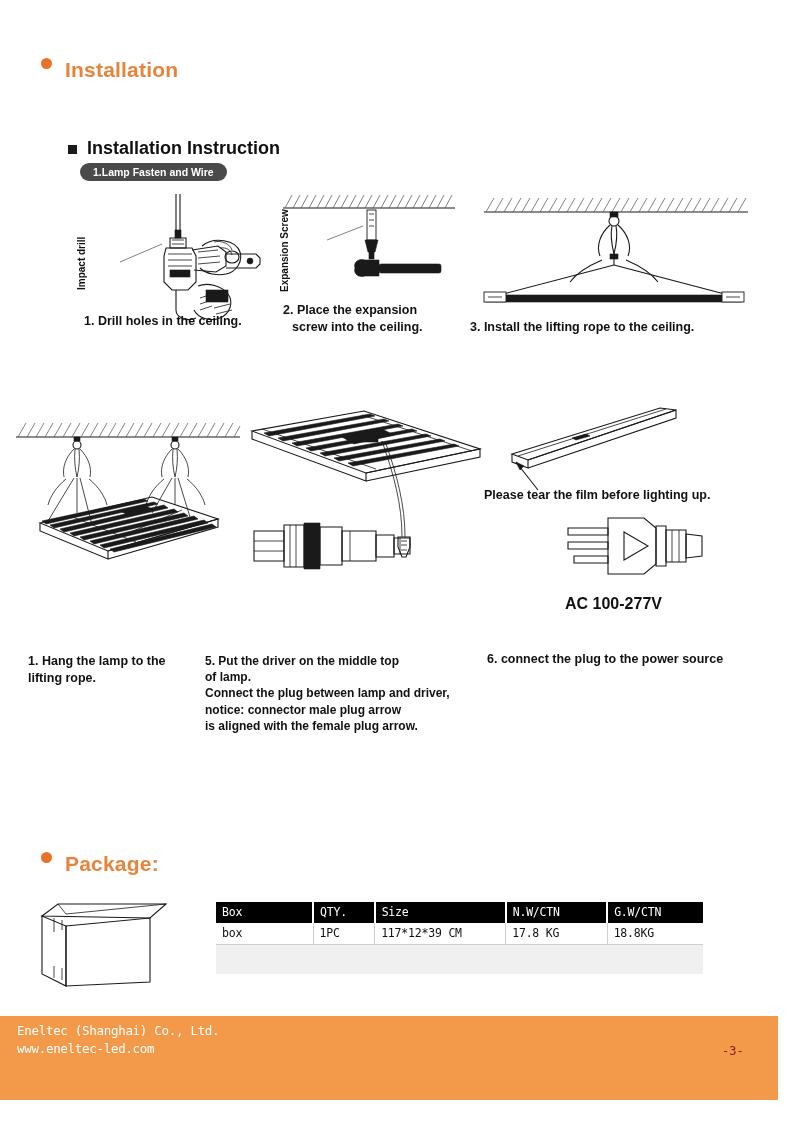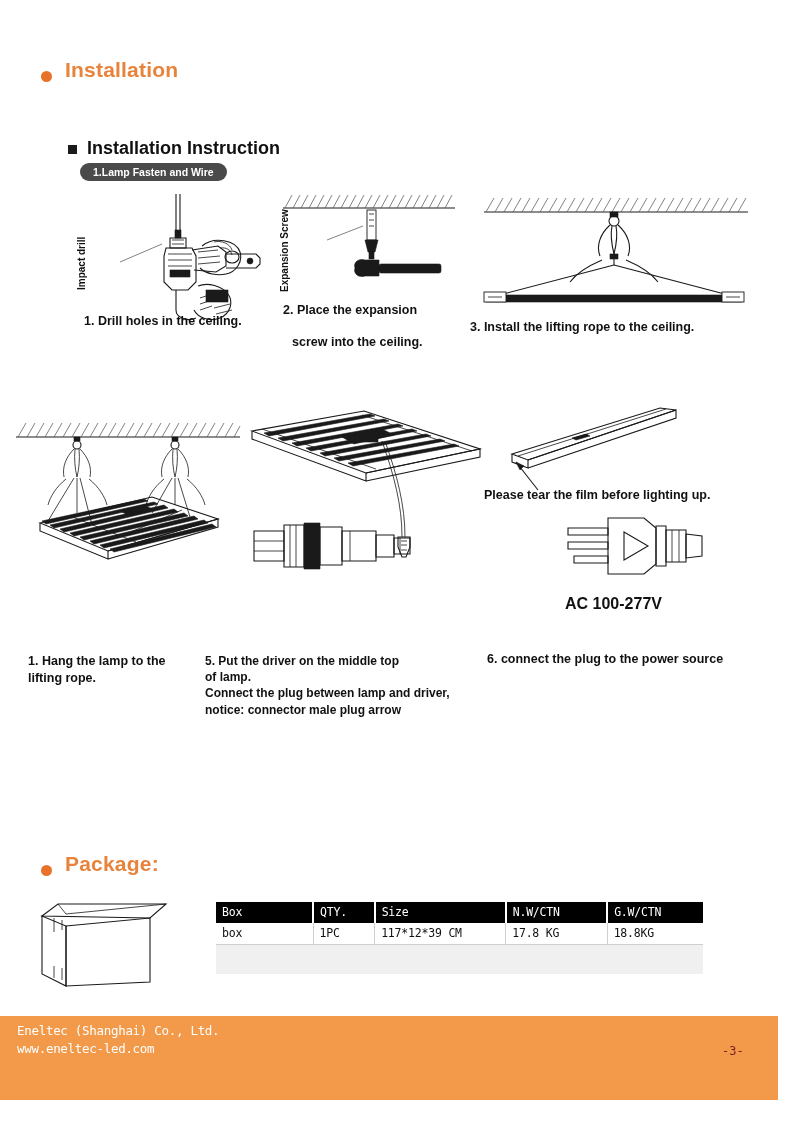--- a/index.html
+++ b/index.html
@@ -13,21 +13,21 @@
     position: relative;
     overflow: hidden;
     font-family: "Liberation Sans", sans-serif;
     color: #1a1a1a;
   }
 
   
   .section-head {
     position: absolute;
     display: flex;
-    align-items: flex-end;
+    align-items: flex-start;
     gap: 13px;
   }
   .bullet-dot {
     width: 11px;
     height: 11px;
     border-radius: 50%;
     background: #e8722a;
     flex: 0 0 auto;
   }
   .section-title {
@@ -263,21 +263,21 @@
     <path class="fill-dk" d="M72 76 C70 70, 76 66, 82 68 L96 68 L96 84 L82 84 C76 86, 70 82, 72 76 Z"></path>
     <path class="stroke" d="M76 70 C72 74, 72 80, 76 83"></path>
     <rect class="fill-dk" x="96" y="72" width="62" height="9" rx="2"></rect>
 
     <path class="stroke-h" d="M44 48 L80 34"></path>
   </svg>
   <div class="vlabel" style="left:-4px; top:100px;">Expansion Screw</div>
 </div>
 <div class="cap" id="cap-step-2" style="left:283px; top:302px;">
   <div>2. Place the expansion</div>
-  <div style="padding-left:9px;margin-top:15px;">screw into the ceiling.</div>
+  <div style="padding-left:9px;">screw into the ceiling.</div>
 </div>
 
 <div class="fig" id="fig-step-3" style="left:470px; top:192px;">
   <svg width="290" height="110" viewBox="0 0 290 110">
 
     <line class="stroke" x1="14" y1="20" x2="278" y2="20"></line>
     <g class="stroke-h">
       <line x1="16" y1="20" x2="24" y2="6"></line>
         <line x1="25" y1="20" x2="33" y2="6"></line>
       <line x1="34" y1="20" x2="42" y2="6"></line>
@@ -458,20 +458,21 @@
     <path class="stroke" d="M134 130 L152 130 L152 152 L134 152 Z"></path>
     <path class="stroke" d="M152 133 L168 133 L168 149 L152 149 Z"></path>
     <path class="stroke-t" d="M158 133 L158 149"></path>
   </svg>
 </div>
 <div class="cap small" id="cap-step-5" style="left:205px; top:653px;">
   <div>5. Put the driver on the middle top</div>
   <div>of lamp.</div>
   <div>Connect the plug between lamp and driver,</div>
   <div>notice: connector male plug arrow</div>
+  <div>is aligned with the female plug arrow.</div>
 </div>
 
 <div class="fig" id="fig-step-6-bar" style="left:500px; top:398px;">
   <svg width="220" height="90" viewBox="0 0 220 90">
     <path class="stroke" d="M12 56 L160 10 L176 12 L28 62 Z"></path>
     <path class="stroke" d="M12 56 L12 64 L28 70 L28 62"></path>
     <path class="stroke" d="M28 62 L176 12 L176 20 L28 70"></path>
     <path class="stroke-t" d="M18 58 L166 11"></path>
 
     <path class="fill-dk" d="M72 40 L86 36 L90 38 L76 42 Z"></path>

